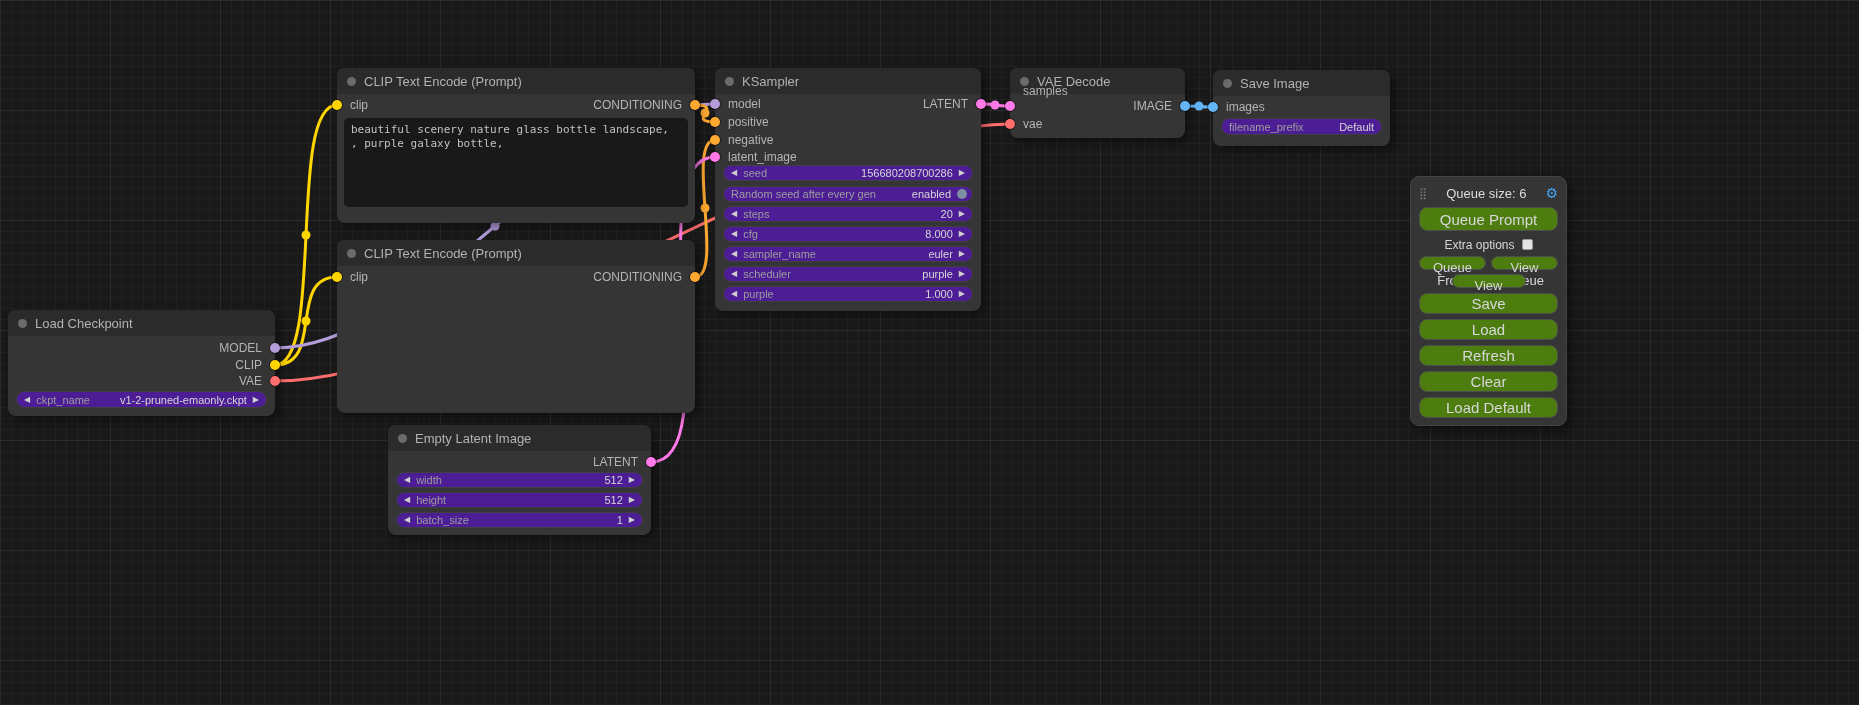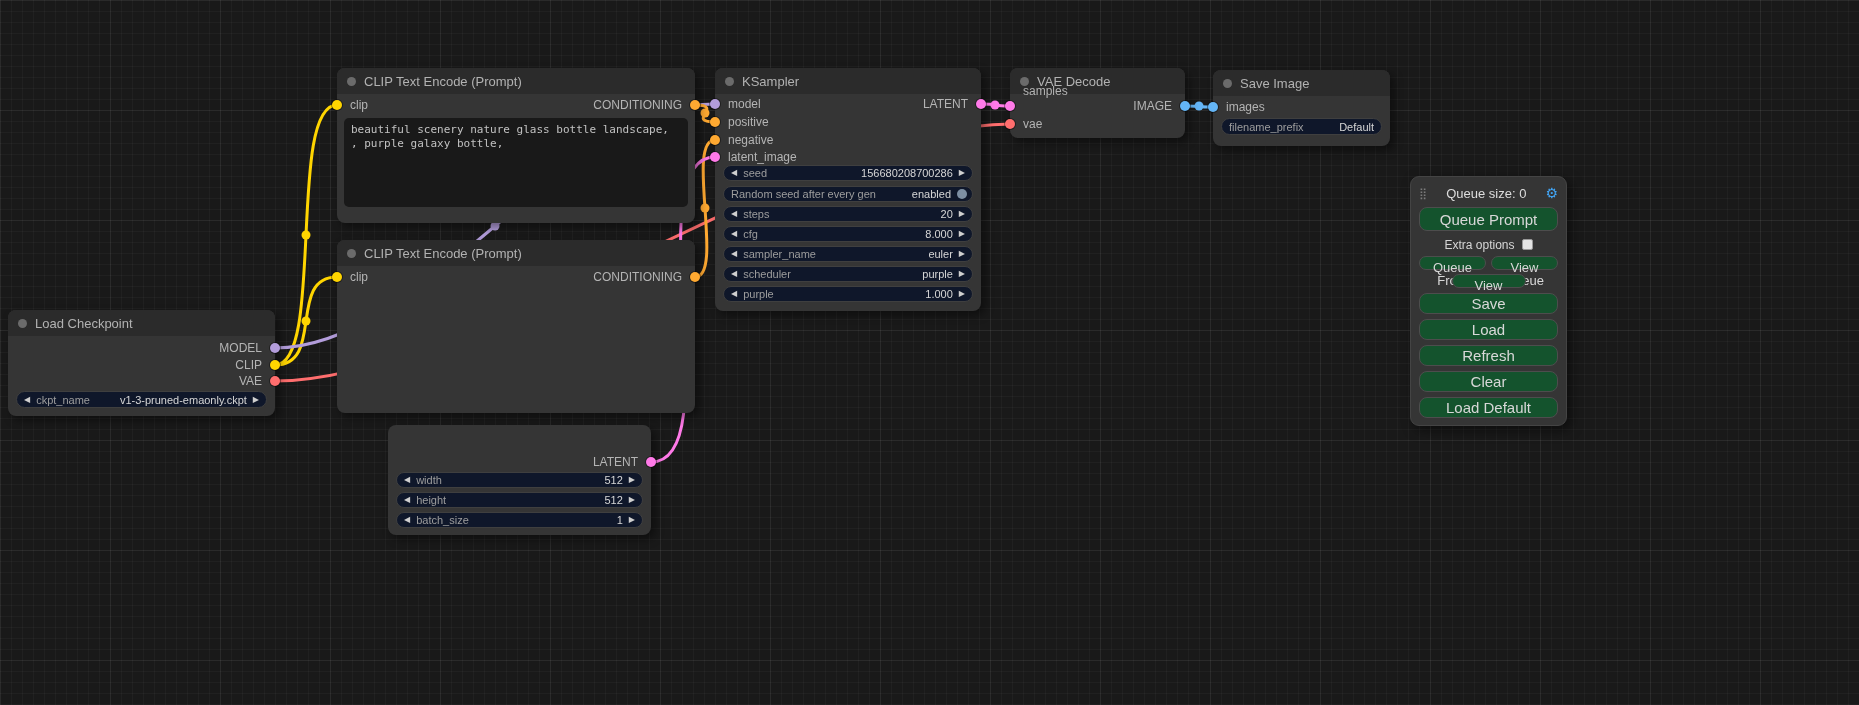--- a/index.html
+++ b/index.html
@@ -21,37 +21,37 @@
   .ndot{width:9px;height:9px;border-radius:50%;background:#6b6b6b;flex:none}
   .plabel{position:absolute;font-size:12px;color:#b4b4b4;line-height:14px;white-space:nowrap}
   .plabel.in{left:13px}
   .plabel.out{right:13px;text-align:right}
   .pdot{position:absolute;width:10px;height:10px;border-radius:50%;z-index:3;
         box-shadow:0 0 0 1px rgba(0,0,0,.4)}
   .pdot.in{left:-5px}
   .pdot.out{right:-5px}
   .c-model{background:#B39DDB}.c-clip{background:#FFD500}.c-vae{background:#FF6E6E}
   .c-cond{background:#FFA931}.c-latent{background:#FF7AE8}.c-image{background:#64B5F6}
-  .widget{position:absolute;left:8px;right:8px;height:16px;background:#0f172a;border:1px solid #3f3f3f;
+  .widget{position:absolute;left:8px;right:8px;height:16px;background:#4c1d95;border:1px solid #3f3f3f;
           border-radius:9px;display:flex;align-items:center;padding:0 7px;font-size:11px;gap:6px}
   .widget.tall{height:17px}
   .widget .arr{font-size:8px;color:#cfcfcf;line-height:1;flex:none;cursor:pointer}
   .widget .wname{color:#9d9d9d;white-space:nowrap}
   .widget .wval{margin-left:auto;color:#d6d6d6;white-space:nowrap}
   .widget .tdot{width:10px;height:10px;border-radius:50%;background:#7d8fa3;flex:none;margin-right:-2px}
   .ntext{position:absolute;left:7px;right:7px;background:#191919;border-radius:5px;padding:5px 7px;
          font-family:"DejaVu Sans Mono",monospace;font-size:11px;line-height:14px;color:#c2c2c2;
          white-space:pre-wrap;overflow:hidden}
   .menu{position:absolute;z-index:4;background:#353535;border:1px solid #444;border-radius:9px;
         box-shadow:4px 4px 12px rgba(0,0,0,.5);padding:7px 8px;display:flex;flex-direction:column;color:#d6d6d6}
   .mhead{display:flex;align-items:center;height:18px}
   .mdrag{color:#7c7c7c;font-size:11px;cursor:grab;line-height:1}
   .msize{flex:1;text-align:center;font-size:13px;color:#ddd}
   .mgear{color:#42a5f5;font-size:14px;cursor:pointer;line-height:1}
-  .mbtn{background:#14532d;border:1px solid #4d4d4d;border-radius:8px;color:#d8d8d8;
+  .mbtn{background:#4d7c0f;border:1px solid #4d4d4d;border-radius:8px;color:#d8d8d8;
         font-family:inherit;cursor:pointer;display:block}
   .mbtn.big{height:24px;font-size:15px;margin-top:5px;width:100%}
   .mbtn.wide{height:21px;font-size:15px;margin-top:5px;width:100%}
   .mextra{display:flex;align-items:center;justify-content:center;gap:7px;margin-top:6px;
           font-size:12px;height:15px}
   .mcheck{width:11px;height:11px;background:#e4e4e4;border-radius:2px;border:1px solid #9a9a9a;cursor:pointer}
   .mrow{display:flex;gap:5px;justify-content:center;margin-top:4px}
   .mbtn.small{height:14px;font-size:13px;border-radius:7px;padding:4px 7px;flex:1;line-height:1}
   .mbtn.small.fixed{flex:none;width:74px}
 </style>
@@ -88,21 +88,21 @@
     </div>
     <span class="plabel out" style="top:31px">MODEL</span>
     <span class="plabel out" style="top:48px">CLIP</span>
     <span class="plabel out" style="top:64px">VAE</span>
     <span class="pdot out c-model" style="top:33px"></span>
     <span class="pdot out c-clip" style="top:50px"></span>
     <span class="pdot out c-vae" style="top:66px"></span>
     <div class="widget tall" style="top:81px">
       <span class="arr">◀</span>
       <span class="wname">ckpt_name</span>
-      <span class="wval">v1-3-pruned-emaonly.ckpt</span>
+      <span class="wval">v1-2-pruned-emaonly.ckpt</span>
       <span class="arr">▶</span>
     </div>
   </div>
 
   <div class="node" style="left:337px;top:68px;width:358px;height:155px">
     <div class="ntitle">
       <span class="ndot"></span>
       <span>CLIP Text Encode (Prompt)</span>
     </div>
     <span class="plabel in" style="top:30px">clip</span>
@@ -117,20 +117,24 @@
       <span class="ndot"></span>
       <span>CLIP Text Encode (Prompt)</span>
     </div>
     <span class="plabel in" style="top:30px">clip</span>
     <span class="plabel out" style="top:30px">CONDITIONING</span>
     <span class="pdot in c-clip" style="top:32px"></span>
     <span class="pdot out c-cond" style="top:32px"></span>
   </div>
 
   <div class="node" style="left:388px;top:425px;width:263px;height:110px">
+    <div class="ntitle">
+      <span class="ndot"></span>
+      <span>Empty Latent Image</span>
+    </div>
     <span class="plabel out" style="top:30px">LATENT</span>
     <span class="pdot out c-latent" style="top:32px"></span>
     <div class="widget" style="top:47px">
       <span class="arr">◀</span>
       <span class="wname">width</span>
       <span class="wval">512</span>
       <span class="arr">▶</span>
     </div>
     <div class="widget" style="top:67px">
       <span class="arr">◀</span>
@@ -226,21 +230,21 @@
     <span class="pdot in c-image" style="top:32px"></span>
     <div class="widget tall" style="top:48px">
       <span class="wname">filename_prefix</span>
       <span class="wval">Default</span>
     </div>
   </div>
 
   <div class="menu" style="left:1410px;top:176px;width:157px">
     <div class="mhead">
       <span class="mdrag">⣿</span>
-      <span class="msize">Queue size: 0</span>
+      <span class="msize">Queue size: 6</span>
       <span class="mgear">⚙</span>
     </div>
     <button class="mbtn big">Queue Prompt</button>
     <div class="mextra">
       <span>Extra options</span>
       <span class="mcheck"></span>
     </div>
     <div class="mrow">
       <button class="mbtn small">Queue Front</button>
       <button class="mbtn small">View Queue</button>

